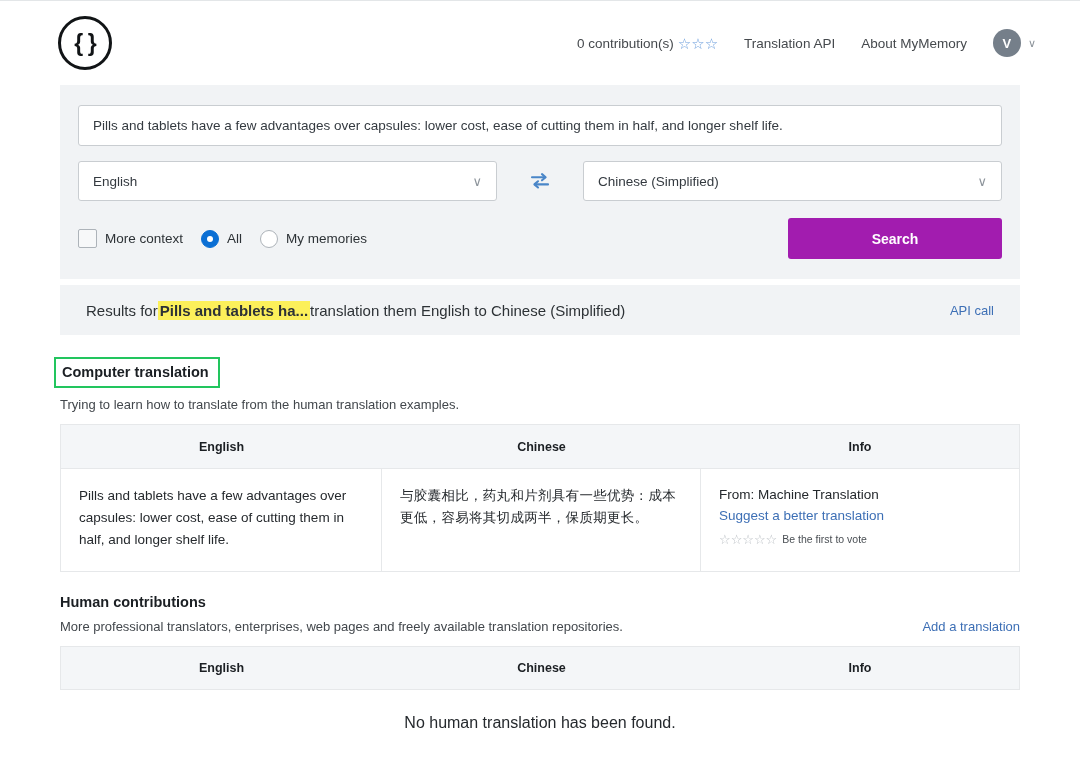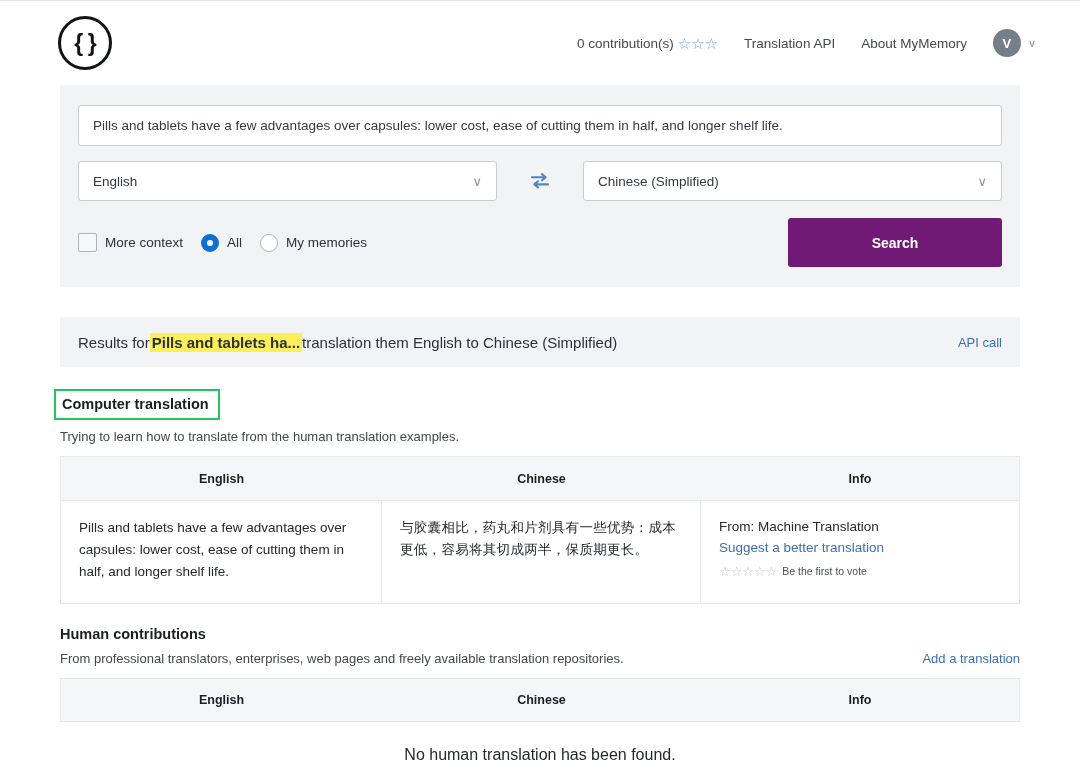--- a/index.html
+++ b/index.html
@@ -111,36 +111,36 @@
   }
   .rd {
     width: 18px; height: 18px; border-radius: 50%;
     border: 1px solid #adb3b9; background: #fff;
     display: flex; align-items: center; justify-content: center;
   }
   .rd.on { background: #0b6fd4; border-color: #0b6fd4; }
   .rd.on::after { content:""; width: 6px; height: 6px; border-radius: 50%; background: #fff; }
   .search-btn {
     margin-left: auto;
-    width: 214px; height: 49px;
-    background: #701a75;
+    width: 214px; height: 41px;
+    background: #a21caf;
     color: #fff; font-size: 14px; font-weight: 700;
     border: none; border-radius: 3px;
     display: flex; align-items: center; justify-content: center;
     cursor: pointer;
     font-family: "Liberation Sans", sans-serif;
   }
 
   
   .results-bar {
-    margin-top: 30px;
+    margin-top: 6px;
     background: #f1f3f5;
     height: 50px;
     display: flex; align-items: center;
-    padding: 0 18px;
+    padding: 0 26px;
     font-size: 15px; color: #2d3236;
   }
   .hl { background: #fcf05a; font-weight: 700; padding: 1px 2px; }
   .api-call { margin-left: auto; color: #3d6fb5; font-size: 13px; cursor: pointer; text-decoration: none; }
 
   
   .sec-title {
     font-size: 14.5px; font-weight: 700; color: #1b1f23;
     margin-top: 22px;
   }
@@ -282,21 +282,21 @@
           <span class="stars-grey">☆☆☆☆☆</span>
           <span class="vote-note">Be the first to vote</span>
         </div>
       </div>
     </div>
   </div>
 
   
   <div class="sec-title">Human contributions</div>
   <div class="sec-sub-row">
-    <span class="sec-sub" style="margin-top:0">From professional translators, enterprises, web pages and freely available translation repositories.</span>
+    <span class="sec-sub" style="margin-top:0">More professional translators, enterprises, web pages and freely available translation repositories.</span>
     <a class="add-link">Add a translation</a>
   </div>
 
   <div class="tbl" style="border:none;">
     <div class="thead alone">
       <div class="th c1">English</div>
       <div class="th c2">Chinese</div>
       <div class="th c3">Info</div>
     </div>
   </div>

